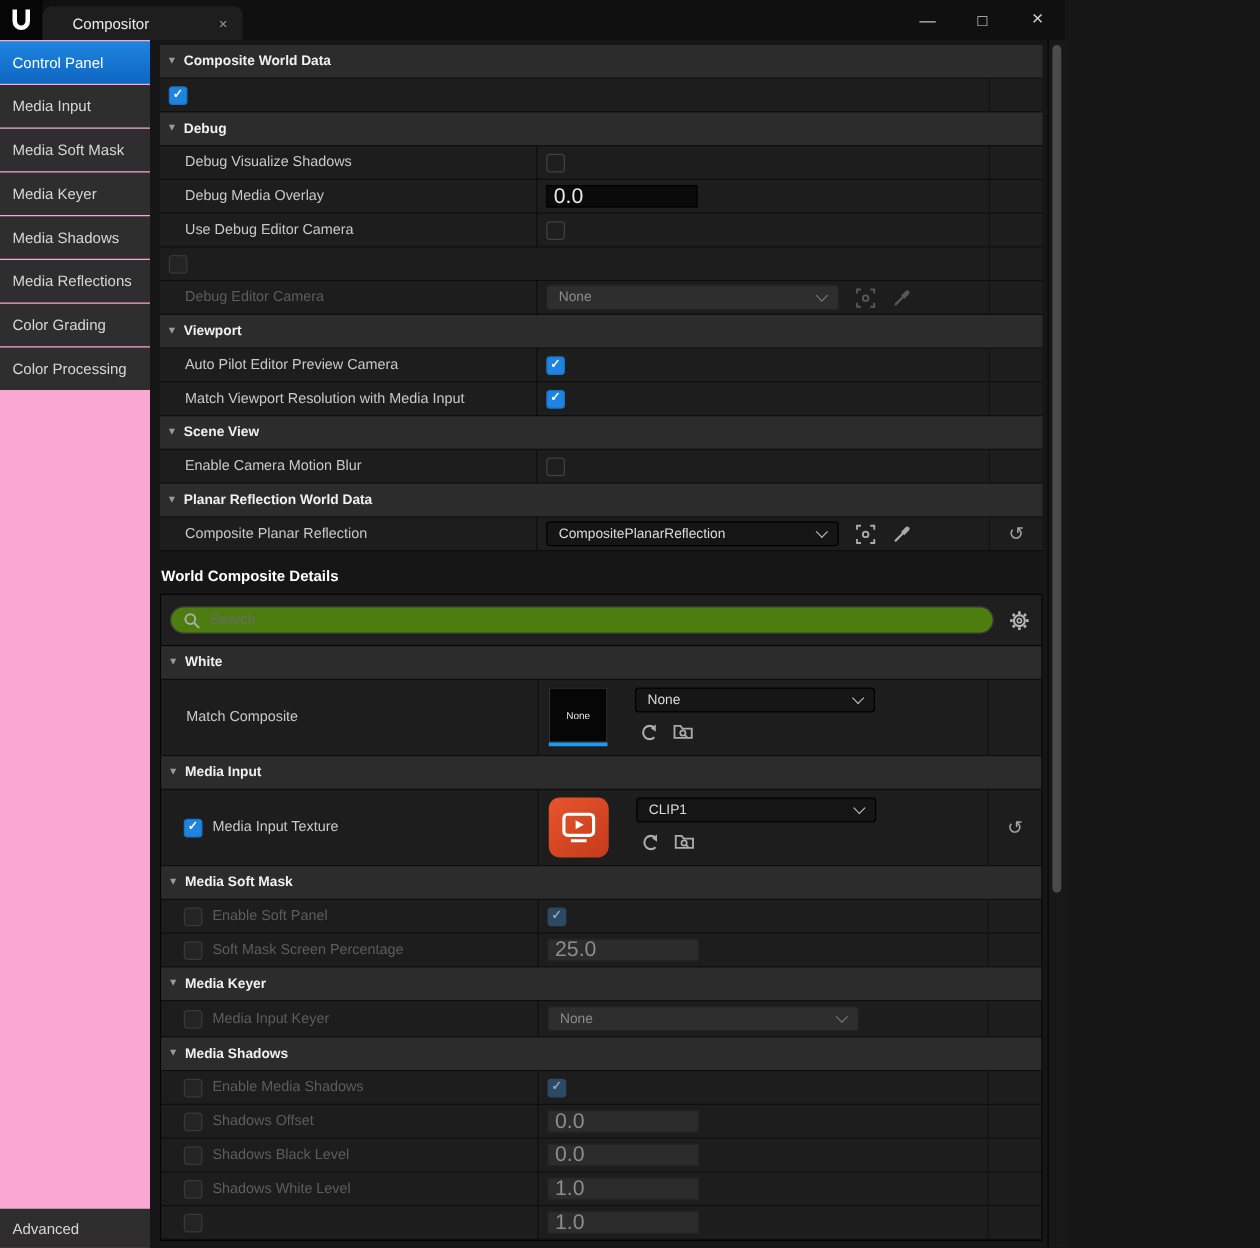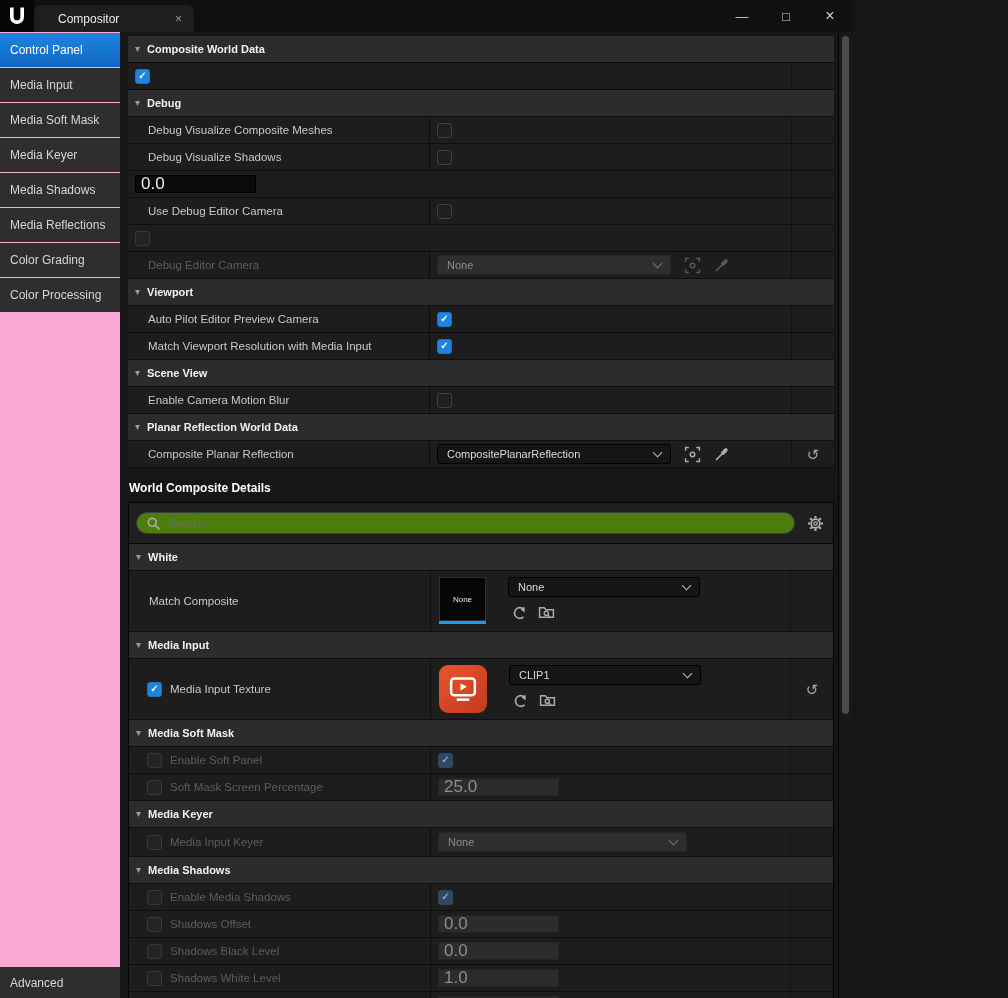--- a/index.html
+++ b/index.html
@@ -122,41 +122,35 @@
             </span>
           </div>
         <div class="rright"></div>
       </div>
 
       <div class="sec">
         <span class="tri">▾</span>
         <span class="sec-label">Debug</span>
       </div>
 
-      <div class="row">
-        <div class="rname">
-            <span class="label">Debug Visualize Composite Meshes</span>
+
+      <div class="row">
+        <div class="rname">
+            <span class="label">Debug Visualize Shadows</span>
           </div>
         <div class="rval">
             <span class="cb"></span>
           </div>
         <div class="rright"></div>
       </div>
 
       <div class="row">
         <div class="rname">
-            <span class="label">Debug Visualize Shadows</span>
-          </div>
-        <div class="rval">
-            <span class="cb"></span>
-          </div>
-        <div class="rright"></div>
-      </div>
-
-      <div class="row">
+            <span class="label">Debug Media Overlay</span>
+          </div>
         <div class="rval">
             <input class="num" value="0.0" style="">
           </div>
         <div class="rright"></div>
       </div>
 
       <div class="row">
         <div class="rname">
             <span class="label">Use Debug Editor Camera</span>
           </div>

